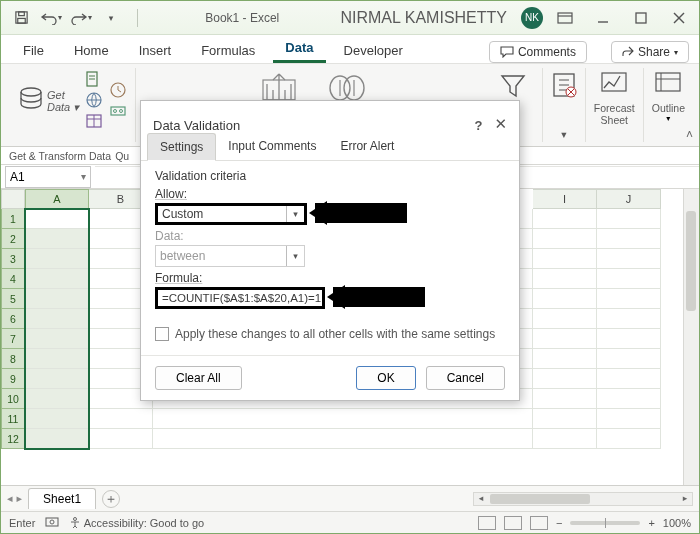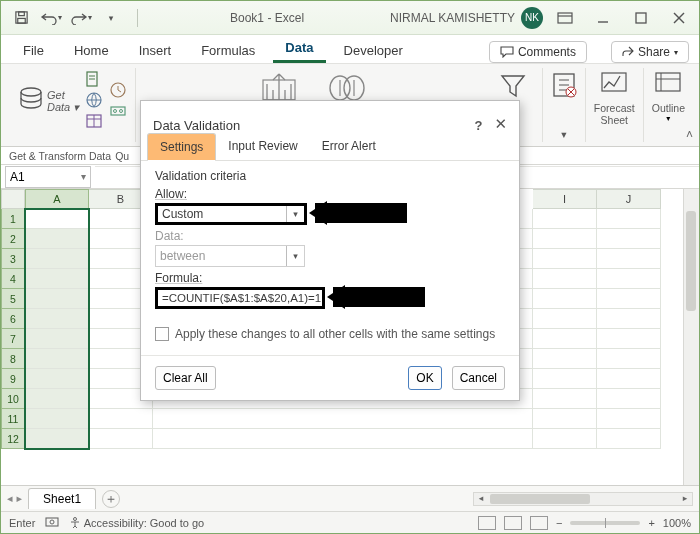--- a/index.html
+++ b/index.html
@@ -5,21 +5,21 @@
   * { box-sizing: border-box; margin: 0; padding: 0; font-family: "Segoe UI", Arial, sans-serif; }
   body { width: 700px; height: 534px; background: #fff; overflow: hidden; position: relative; }
   .window { width: 700px; height: 534px; border: 1px solid #7fa96a; background: #fff; display: flex; flex-direction: column; }
 
   
   .titlebar { height: 34px; background: linear-gradient(#f5f9f3, #eef5ea); display: flex; align-items: center; padding: 0 6px; border-bottom: 1px solid #d5e0cf; }
   .tb-left { display: flex; align-items: center; gap: 6px; }
   .tb-qat { display: flex; align-items: center; gap: 2px; }
   .tb-sep { width: 1px; height: 18px; background: #c0c8bb; margin: 0 6px; }
   .tb-title { flex: 1; text-align: center; font-size: 12px; color: #5a5a5a; font-weight: 400; }
-  .tb-user { font-size: 12px; color: #5a5a5a; margin-right: 6px; }
+  .tb-user { font-size: 16px; color: #5a5a5a; margin-right: 14px; }
   .user-badge { width: 22px; height: 22px; border-radius: 50%; background: #1f6b52; color: #fff; font-size: 10px; display: inline-flex; align-items: center; justify-content: center; margin-right: 8px; }
   .tb-right { display: flex; align-items: center; gap: 10px; }
   .tb-btn { width: 28px; height: 24px; display: inline-flex; align-items: center; justify-content: center; color: #555; font-size: 13px; }
   .tb-btn svg { stroke: #555; }
 
   
   .ribbon-tabs { height: 28px; display: flex; align-items: flex-end; padding: 0 10px; gap: 6px; background: #fff; }
   .rtab { padding: 5px 12px; font-size: 13px; color: #3b3b3b; cursor: pointer; }
   .rtab.active { color: #0c4a6e; border-bottom: 3px solid #1c6b3f; font-weight: 600; }
   .ribbon-right { margin-left: auto; display: flex; gap: 24px; }
@@ -78,35 +78,35 @@
   .zoom-track .tick { position: absolute; left: 50%; top: -3px; width: 1px; height: 10px; background: #999; }
 
   
   .dialog-backdrop { position: absolute; left: 140px; top: 100px; width: 380px; background: #fff; border: 1px solid #bdbdbd; box-shadow: 2px 3px 10px rgba(0,0,0,.25); }
   .dlg-title { height: 32px; display: flex; align-items: flex-end; padding: 0 12px; font-size: 13px; color: #3b3b3b; }
   .dlg-title .spacer { flex: 1; }
   .dlg-title .help { font-size: 13px; color: #555; margin-right: 12px; font-weight: 600; }
   .dlg-close { font-size: 15px; color: #555; cursor: pointer; }
   .dlg-tabs { display: flex; padding: 0 6px; border-bottom: 1px solid #e0e0dd; }
   .dlg-tab { padding: 6px 12px; font-size: 12px; color: #3b3b3b; cursor: pointer; margin-bottom: -1px; }
-  .dlg-tab.active { border: 1px solid #d0d0cc; border-bottom: 1px solid #fff; background: #fdba74; border-radius: 3px 3px 0 0; }
+  .dlg-tab.active { border: 1px solid #d0d0cc; border-bottom: 1px solid #fff; background: #e5e5e5; border-radius: 3px 3px 0 0; }
   .dlg-body { padding: 8px 14px 14px; font-size: 12px; color: #3b3b3b; }
   .vc-title { margin-bottom: 4px; }
   .field-label { margin-top: 4px; text-decoration: underline; text-decoration-color: rgba(0,0,0,.2); }
   .combo { width: 150px; height: 22px; border: 1px solid #9a9a9a; display: flex; align-items: center; padding: 0 4px; font-size: 12px; margin-top: 2px; position: relative; background: #fff; }
   .combo .dd { position: absolute; right: 0; top: 0; width: 18px; height: 100%; border-left: 1px solid #bcbcbc; display: flex; align-items: center; justify-content: center; font-size: 9px; color: #555; }
   .combo.hl { border: 3px solid #000; width: 152px; }
   .combo.disabled { color: #9a9a9a; border-color: #cfcfcf; }
   .formula-box { width: 170px; height: 22px; border: 3px solid #000; padding: 0 4px; font-size: 11.5px; display: flex; align-items: center; background: #fff; margin-top: 2px; }
   .arrow-callout { display: inline-block; width: 92px; height: 20px; background: #000; position: relative; margin-left: 8px; vertical-align: middle; }
   .arrow-callout::before { content: ""; position: absolute; left: -18px; top: -2px; border: 12px solid transparent; border-right: 18px solid #000; }
   .checkbox-row { display: flex; align-items: center; gap: 6px; margin-top: 18px; font-size: 12px; color: #555; }
   .checkbox-box { width: 14px; height: 14px; border: 1px solid #9a9a9a; }
   .dlg-footer { display: flex; align-items: center; gap: 10px; padding: 10px 14px; border-top: 1px solid #e6e6e3; }
-  .dlg-btn { padding: 4px 7px; font-size: 12px; border: 1px solid #bcbcbc; background: #fdfdfd; border-radius: 3px; cursor: pointer; }
+  .dlg-btn { padding: 4px 20px; font-size: 12px; border: 1px solid #bcbcbc; background: #fdfdfd; border-radius: 3px; cursor: pointer; }
   .dlg-btn.primary { border: 1.5px solid #4a7fbf; }
   .row-flex { display: flex; align-items: center; }
 
   .view-icon { width: 18px; height: 14px; border: 1px solid #999; display: inline-block; }
 </style>
 </head>
 <body>
 
 <div class="window">
 
@@ -469,21 +469,21 @@
 
 <div class="dialog-backdrop">
   <div class="dlg-title">
     <span>Data Validation</span>
     <span class="spacer"></span>
     <span class="help">?</span>
     <span class="dlg-close">✕</span>
   </div>
   <div class="dlg-tabs">
     <div class="dlg-tab active">Settings</div>
-    <div class="dlg-tab">Input Review</div>
+    <div class="dlg-tab">Input Comments</div>
     <div class="dlg-tab">Error Alert</div>
   </div>
   <div class="dlg-body">
     <div class="vc-title">Validation criteria</div>
 
     <div class="field-label">Allow:</div>
     <div class="row-flex">
       <div class="combo hl">
         <span>Custom</span>
         <span class="dd">▾</span>

